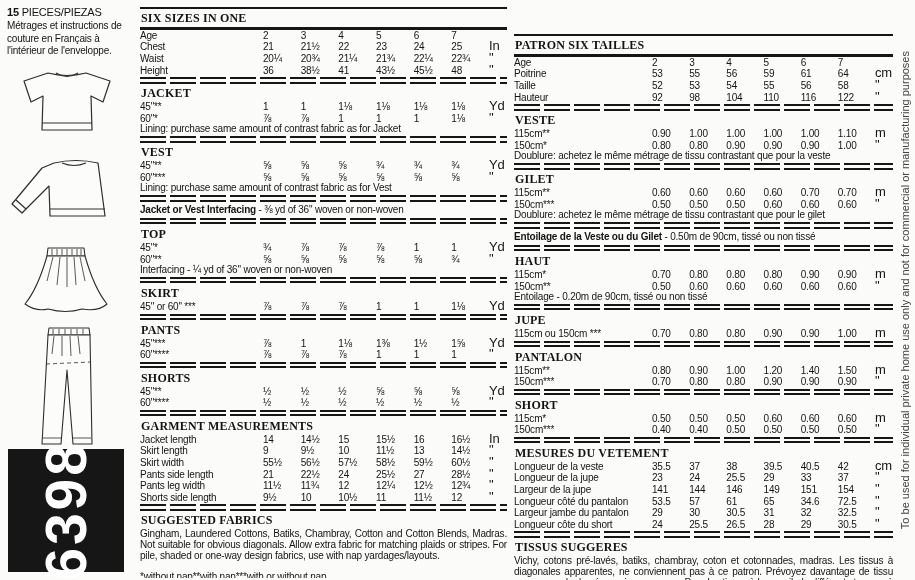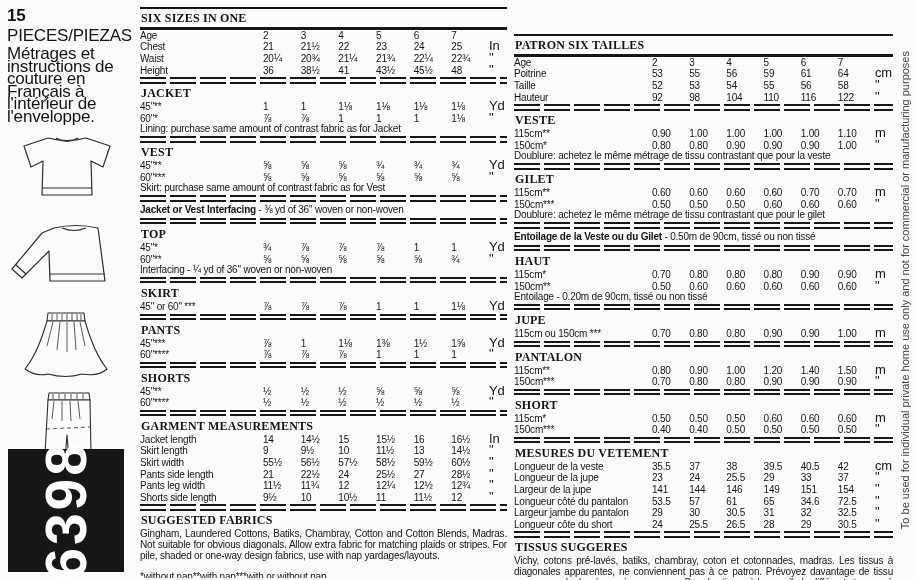--- a/index.html
+++ b/index.html
@@ -4,23 +4,23 @@
 <style>
   * { margin:0; padding:0; box-sizing:border-box; }
   html,body { width:915px; height:580px; }
   body {
     position:relative; width:915px; height:580px; overflow:hidden;
     background:#fbfbf9; color:#141414;
     font-family:"Liberation Sans", sans-serif;
   }
   
   .left-col { position:absolute; left:7px; top:6px; width:128px; height:568px; }
-  .pieces { font-size:17px; letter-spacing:-0.2px; }
+  .pieces { font-size:11px; letter-spacing:-0.2px; }
   .pieces b { font-weight:bold; }
-  .fr-note { font-size:17px; line-height:12.5px; margin-top:2px; letter-spacing:-0.2px; }
+  .fr-note { font-size:10px; line-height:12.5px; margin-top:2px; letter-spacing:-0.2px; }
   .garment { display:block; }
   .num-box {
     position:absolute; left:1px; top:443px; width:116px; height:123px;
     background:#161616; display:flex; align-items:center; justify-content:center;
   }
   .num-box span {
     writing-mode:vertical-rl; transform:rotate(180deg);
     color:#fff; font-weight:bold; font-size:57px; letter-spacing:3px;
     font-family:"Liberation Sans", sans-serif;
   }
@@ -220,21 +220,21 @@
     <div class="row">
       <span class="lbl">60"***</span>
       <span class="val">⅝</span>
       <span class="val">⅝</span>
       <span class="val">⅝</span>
       <span class="val">⅝</span>
       <span class="val">⅝</span>
       <span class="val">⅝</span>
       <span class="unit">"</span>
     </div>
-    <div class="note">Skirt: purchase same amount of contrast fabric as for Vest</div>
+    <div class="note">Lining: purchase same amount of contrast fabric as for Vest</div>
     <div class="rule-d"></div>
     <div class="inline-note"><b>Jacket or Vest Interfacing</b><span> - ⅜ yd of 36" woven or non-woven</span></div>
     <div class="rule-d"></div>
     <div class="sec-title">TOP</div>
     <div class="row">
       <span class="lbl">45"*</span>
       <span class="val">¾</span>
       <span class="val">⅞</span>
       <span class="val">⅞</span>
       <span class="val">⅞</span>

